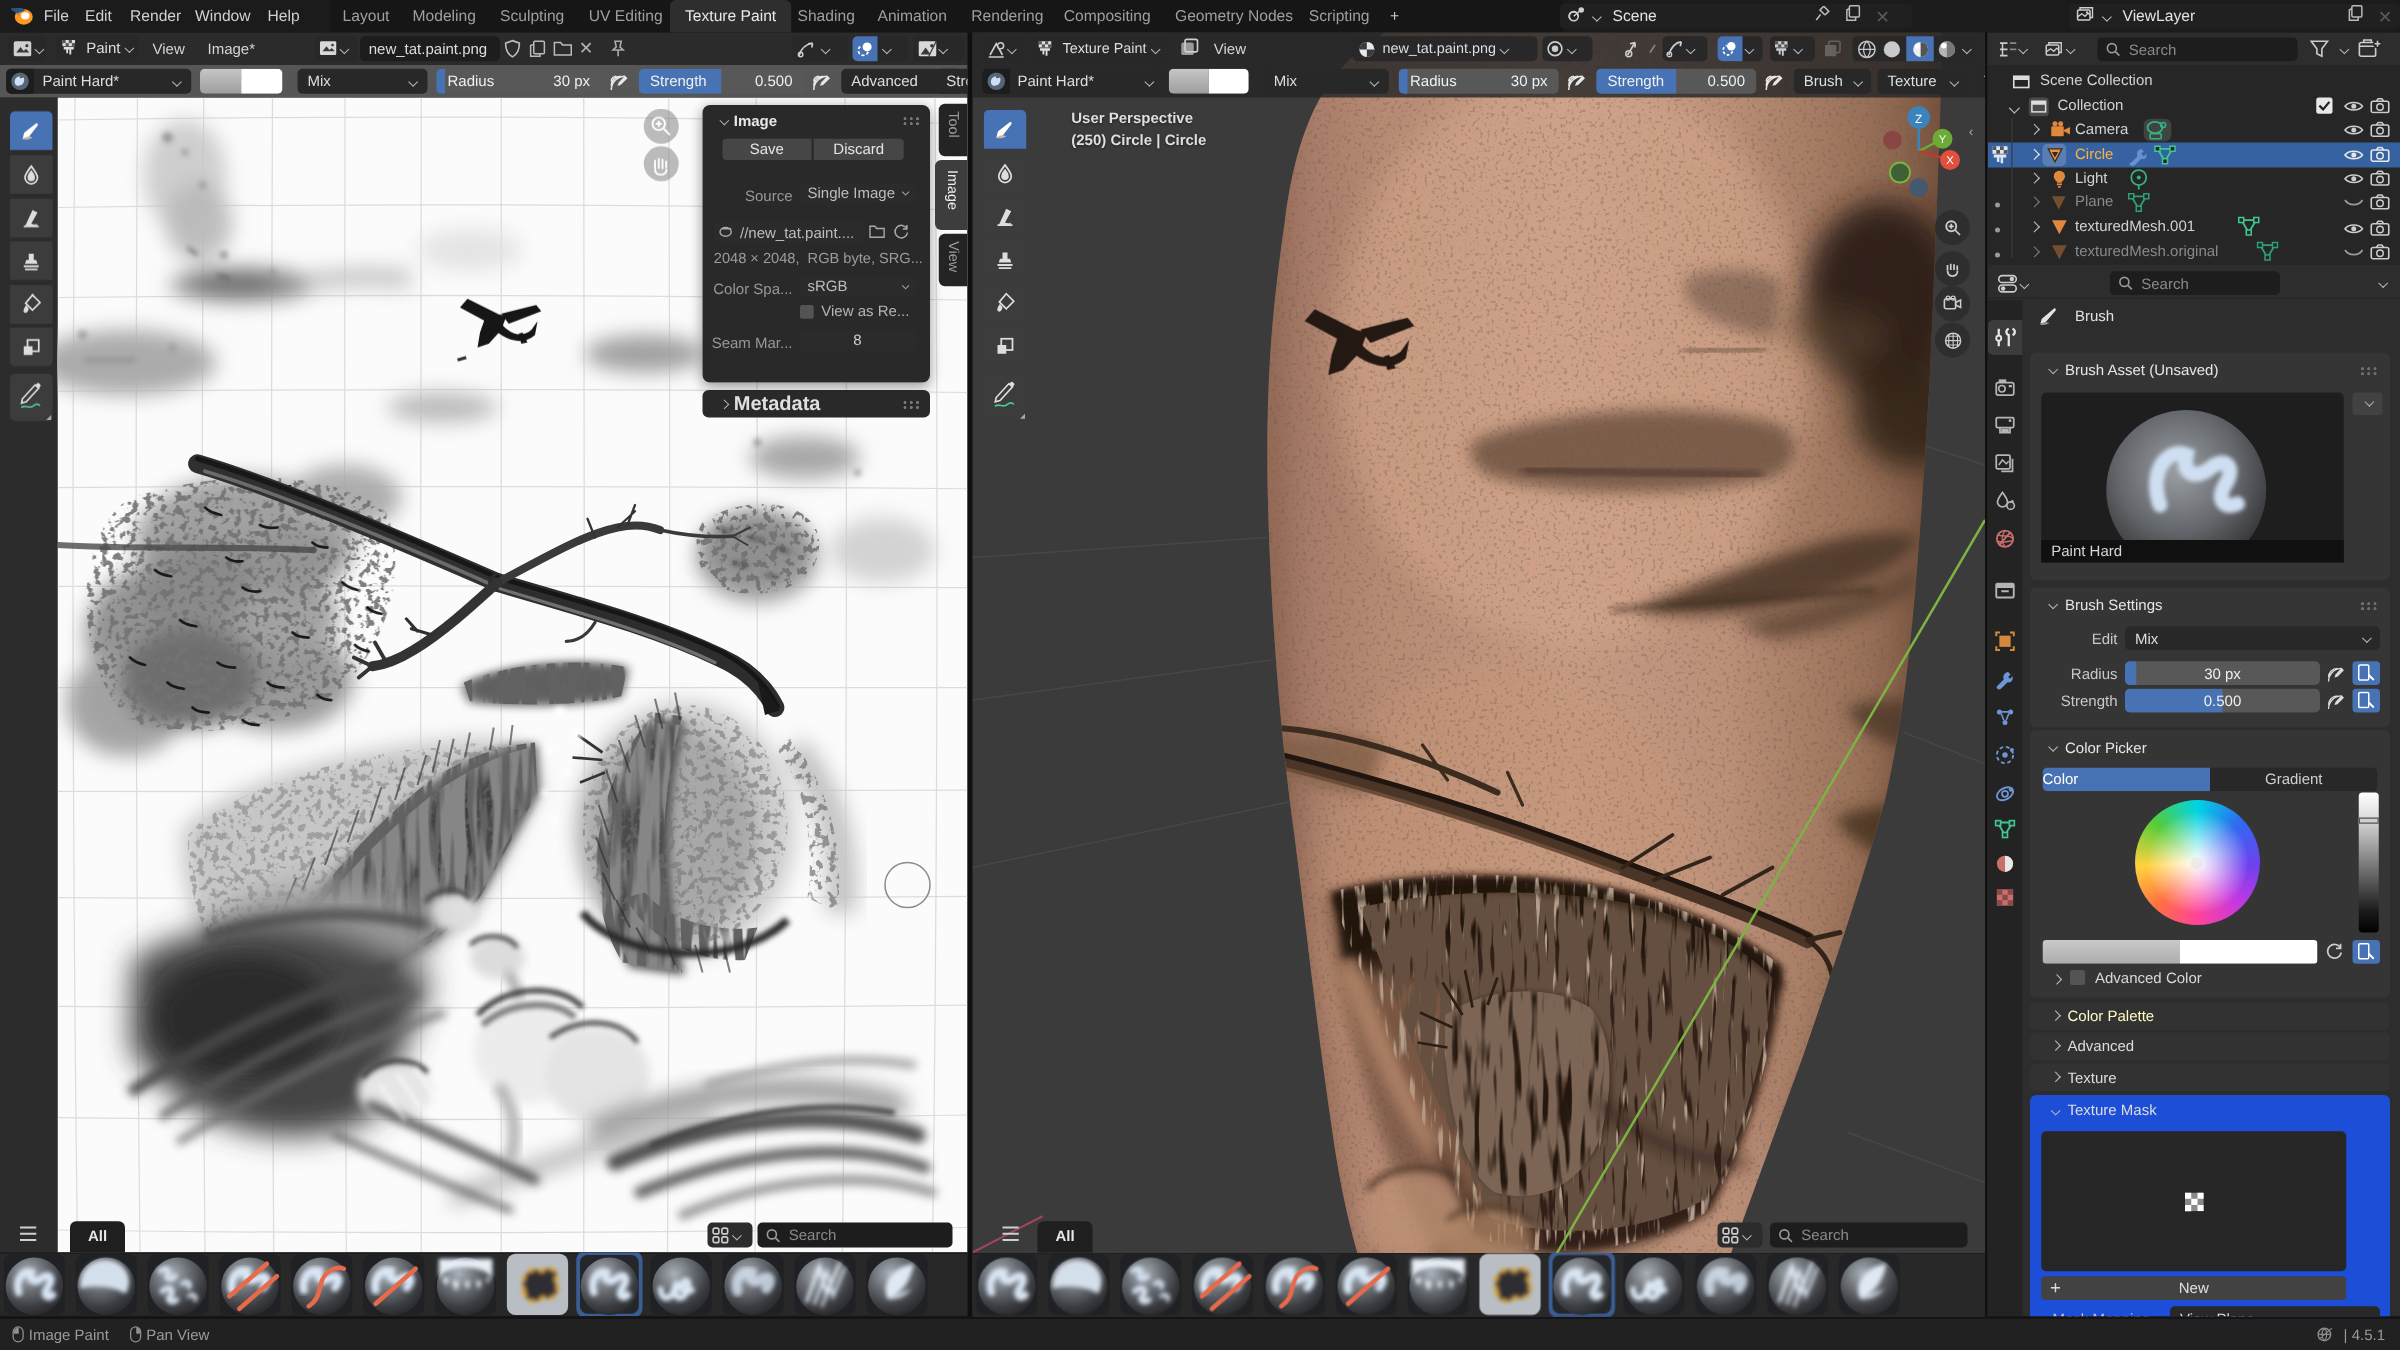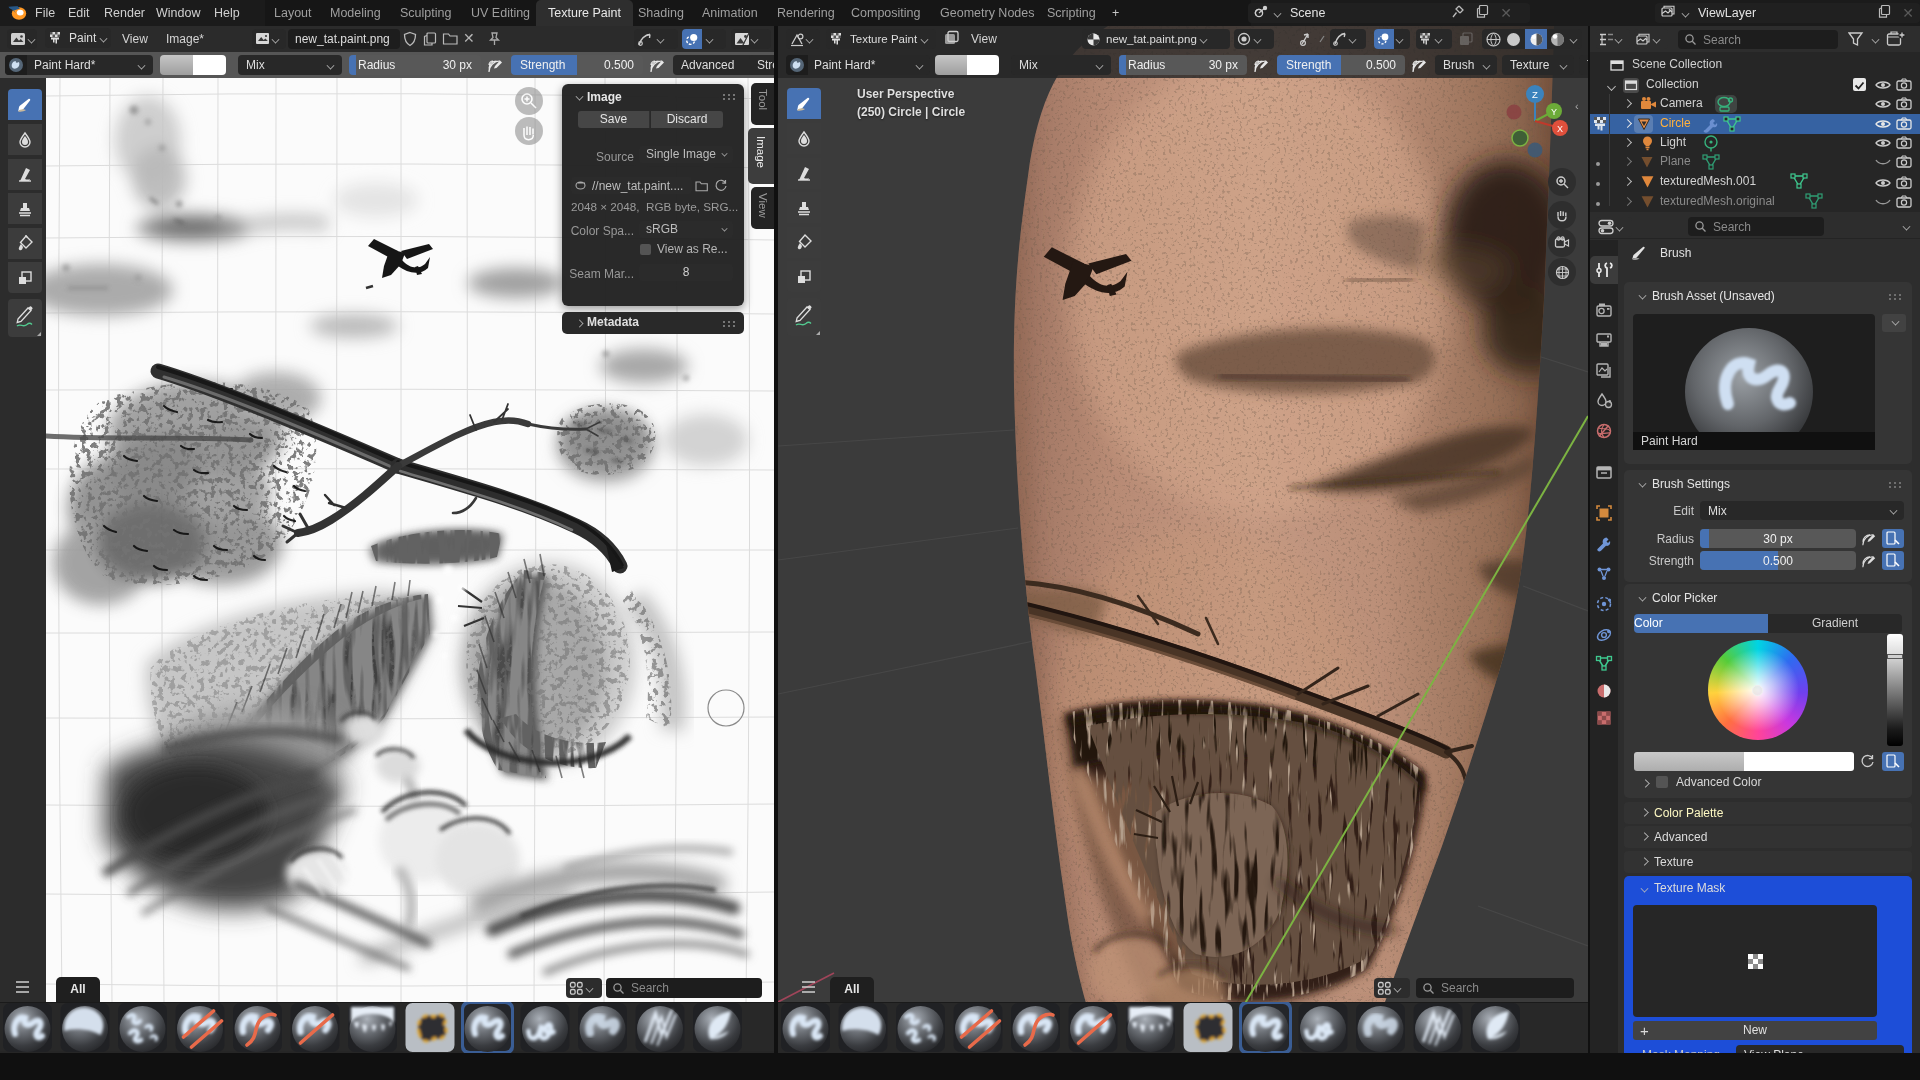--- a/index.html
+++ b/index.html
@@ -609,21 +609,21 @@
       <div class="abs txt" style="left:9px;top:116px;color:#9c9c9c;font-size:11.7px">2048 × 2048,&nbsp; RGB byte, SRG...</div>
       <div class="abs txt" style="left:0;top:140px;width:72px;text-align:right;color:#989898">Color Spa...</div>
       <div class="abs txt" style="left:77px;top:137px;width:94px;height:17px;background:#2b2b2b;border-radius:3px;line-height:17px;color:#bdbdbd"><span style="margin-left:7px">sRGB</span><span class="chev" style="position:absolute;right:5px;top:4px;transform:rotate(45deg) scale(.6)"></span></div>
       <div class="abs" style="left:78px;top:160px;width:11px;height:11px;background:#545454;border-radius:2px"></div>
       <div class="abs txt" style="left:95px;top:158px;color:#b5b5b5">View as Re...</div>
       <div class="abs txt" style="left:0;top:183px;width:72px;text-align:right;color:#989898">Seam Mar...</div>
       <div class="abs txt" style="left:77px;top:180px;width:94px;height:17px;background:#2b2b2b;border-radius:3px;line-height:17px;color:#cfcfcf;text-align:center">8</div>
     </div>
     <div class="abs" style="left:562px;top:286px;width:182px;height:22px;background:rgba(32,32,32,.96);border-radius:5px">
       <span class="chev" style="position:absolute;left:10px;top:8px;transform:rotate(-45deg) scale(.8)"></span>
-      <div class="txt abs" style="left:25px;top:3px;color:#e0e0e0;font-weight:bold;font-size:12px">Metadata</div>
+      <div class="txt abs" style="left:25px;top:3px;color:#e0e0e0;font-weight:bold;font-size:16px">Metadata</div>
       <div class="abs" style="right:8px;top:8px;width:14px;height:8px;opacity:.6;background:radial-gradient(circle 1px at 2px 2px,#aaa 1px,transparent 1.4px),radial-gradient(circle 1px at 7px 2px,#aaa 1px,transparent 1.4px),radial-gradient(circle 1px at 12px 2px,#aaa 1px,transparent 1.4px),radial-gradient(circle 1px at 2px 6px,#aaa 1px,transparent 1.4px),radial-gradient(circle 1px at 7px 6px,#aaa 1px,transparent 1.4px),radial-gradient(circle 1px at 12px 6px,#aaa 1px,transparent 1.4px)"></div>
     </div>
 
     <div class="abs" style="left:751px;top:57px;width:23px;height:42px;background:#242424;border-radius:5px 0 0 5px;color:#9a9a9a;font-size:11.5px">
         <span style="writing-mode:vertical-rl;display:block;margin:6px auto 0">Tool</span>
       </div>
     <div class="abs" style="left:748px;top:102px;width:26px;height:56px;background:#3d3d3d;border-radius:5px 0 0 5px;color:#ededed;font-size:11.5px">
         <span style="writing-mode:vertical-rl;display:block;margin:8px auto 0">Image</span>
       </div>
     <div class="abs" style="left:751px;top:161px;width:23px;height:42px;background:#242424;border-radius:5px 0 0 5px;color:#9a9a9a;font-size:11.5px">
@@ -1628,14 +1628,24 @@
         <div class="abs" style="left:16px;top:146px;color:#dadada;font-size:15px">+</div>
         <div class="txt abs" style="left:18px;top:172px;color:#c8c8c8">Mask Mapping</div>
         <div class="widget" style="left:112px;top:169px;width:168px;background:#282828;height:19px">
             <span class="wlabel">View Plane</span>
             <span class="chev" style="position:absolute;right:7px"></span>
           </div>
       </div>
     </div>
   </div>
 
+  <div id="statusbar" class="abs">
+    <div class="txt abs" style="left:10px;top:6px;color:#9a9a9a"><span class="mouseico"></span>Image Paint</div>
+    <div class="txt abs" style="left:104px;top:6px;color:#9a9a9a"><span class="mouseico r"></span>Pan View</div>
+    <div class="txt abs" style="right:12px;top:6px;color:#9a9a9a">
+      <svg width="15" height="13" viewBox="0 0 15 13" style="vertical-align:-2px">
+          <circle cx="6.5" cy="6.5" r="5" fill="none" stroke="#8a8a8a" stroke-width="1.2"></circle>
+          <path d="M1.5,6.5 H11.5 M6.5,1.5 C4,4 4,9 6.5,11.5 M6.5,1.5 C9,4 9,9 6.5,11.5 M2,10.5 L12.5,1.5" stroke="#8a8a8a" stroke-width="1" fill="none"></path>
+        </svg>
+      &nbsp;|&nbsp;4.5.1</div>
+  </div>
 
 </div>
 
 </body></html>

